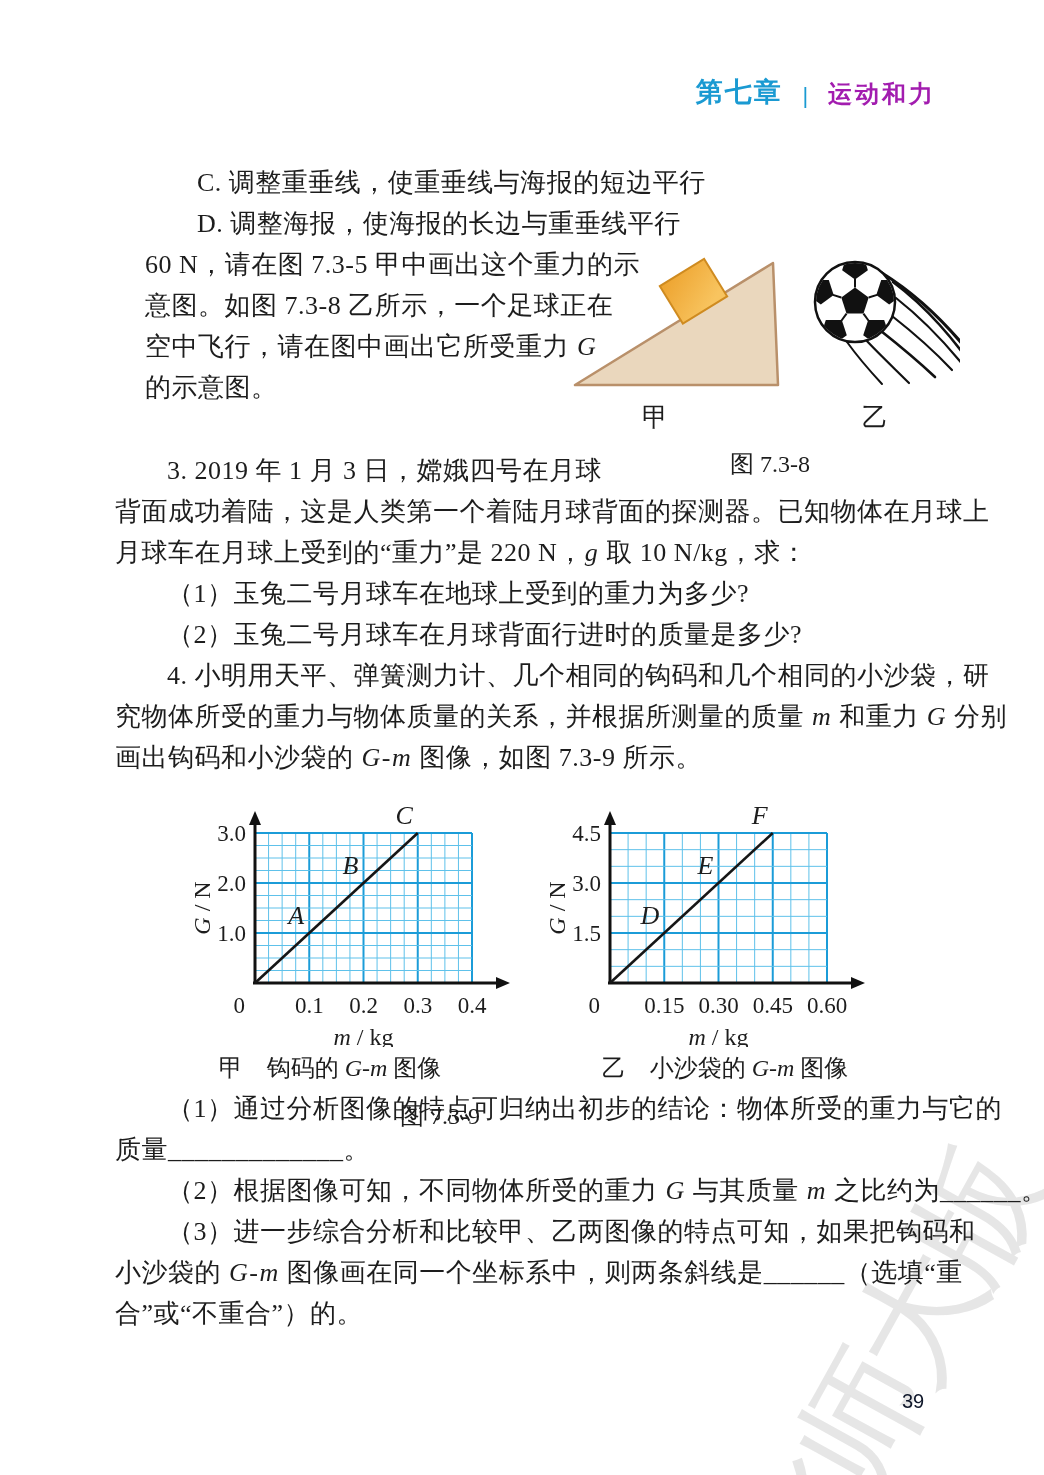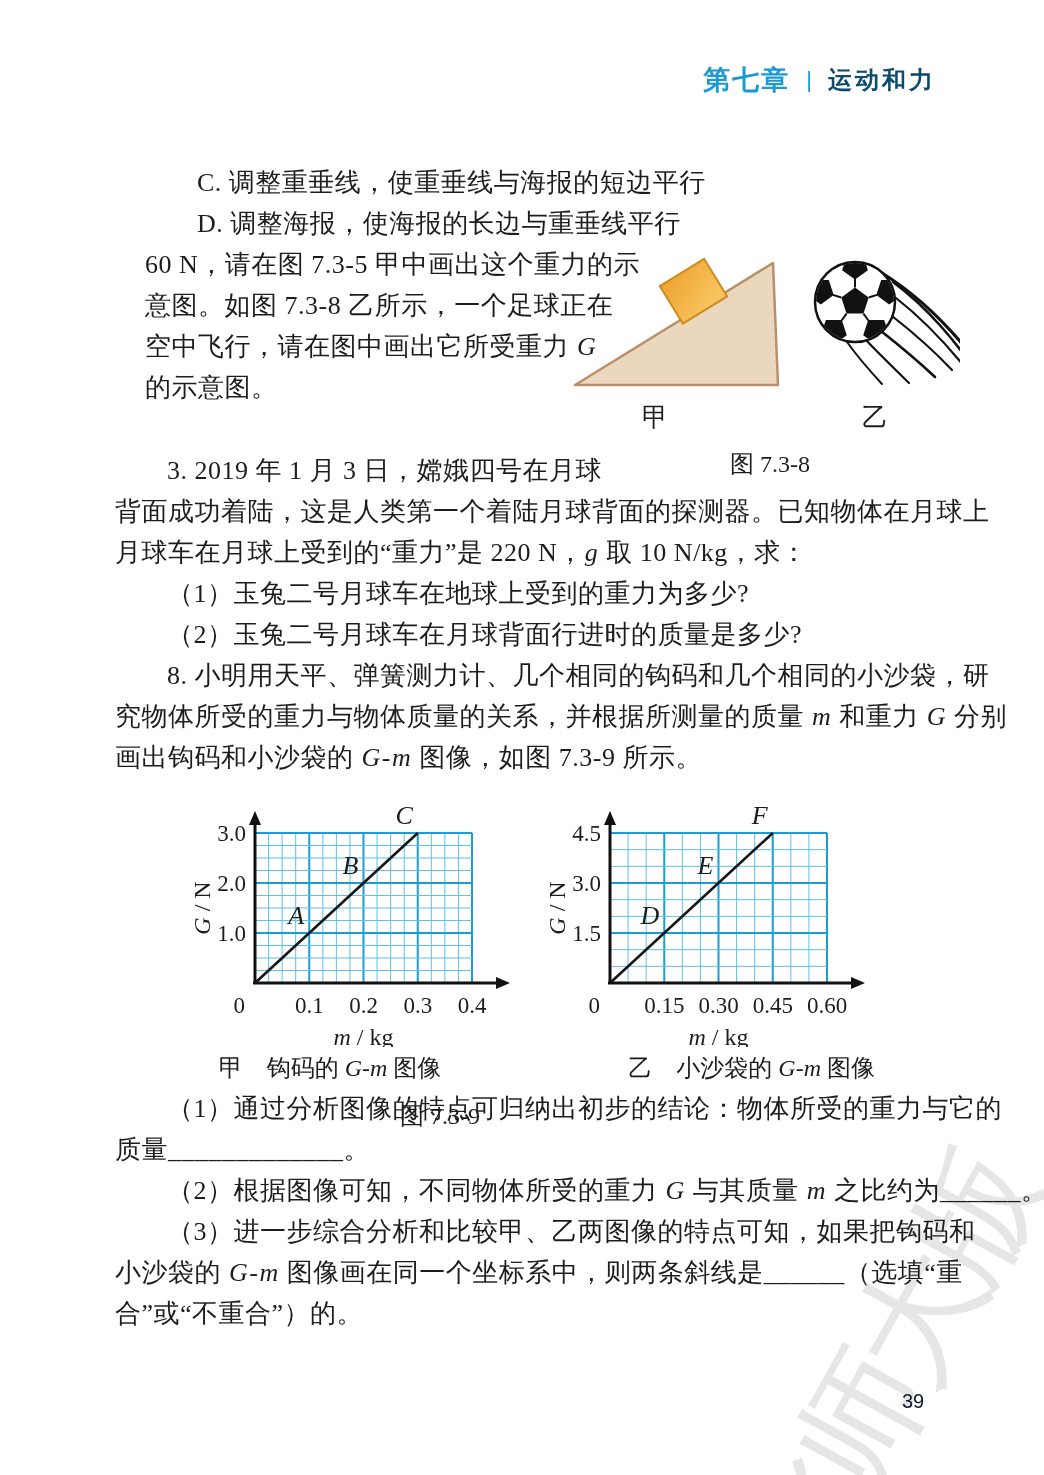--- a/index.html
+++ b/index.html
@@ -3,27 +3,27 @@
 <meta charset="utf-8">
 <style>
   html,body{margin:0;padding:0;background:#888;}
   .page{
     position:relative; width:1044px; height:1475px; margin:0 auto;
     background:#ffffff; overflow:hidden;
     font-family:"Liberation Serif","DejaVu Serif",serif; color:#1d1d1d;
   }
   
   .page-header{
-    position:absolute; top:62px; right:108px;
-    display:flex; align-items:center;
-    font-family:Liberation Sans, sans-serif;
+    position:absolute; top:74px; right:108px;
+    display:flex; align-items:flex-end;
+    font-family:Liberation Mono, monospace;
   }
   .chapter-label{ color:#1a9ad2; font-size:27px; font-weight:bold; letter-spacing:2px;}
   .header-divider{ color:#1a9ad2; font-size:22px; margin:0 16px; font-weight:300;}
-  .chapter-title{ color:#0c4a6e; font-size:24px; font-weight:600; letter-spacing:3px;}
+  .chapter-title{ color:#a21caf; font-size:24px; font-weight:600; letter-spacing:3px;}
   
   .tblock{ position:absolute; left:115px; width:830px; z-index:2;}
   #block1{ top:162px;margin-left:30px; }
   #block2{ top:450px; }
   #block3{ top:1088px; }
   .tl{ height:41px; line-height:41px; font-size:26px; white-space:nowrap; letter-spacing:0.5px;}
   .tl.indent{ padding-left:52px; }
   .tl i{ font-family:"Liberation Serif","DejaVu Serif",serif; padding:0 1px;}
   
   .fig838{ position:absolute; left:560px; top:240px; width:400px; height:250px; z-index:2;}
@@ -31,21 +31,21 @@
   .fig838 .panel-label.jia{ left:82px; }
   .fig838 .panel-label.yi{ left:302px; }
   .fig838 figcaption{ position:absolute; top:208px; left:10px; width:100%; text-align:center; font-size:24px;}
   
   .chart{ position:absolute; top:807px; z-index:2;}
   #chart-left{ left:193px; }
   #chart-right{ left:548px; }
   svg text{ font-family:"Liberation Serif","DejaVu Serif",serif; fill:#1d1d1d; }
   .chart-caption{ position:absolute; top:1052px; width:300px; text-align:center; font-size:24px; z-index:2;}
   #caption-left{ left:180px; }
-  #caption-right{ left:575px;text-align:right; }
+  #caption-right{ left:575px; }
   .fig739-caption{ position:absolute; top:1100px; left:0; width:880px; text-align:center; font-size:24px; z-index:2;}
   
   .page-number{
     position:absolute; left:902px; top:1390px; font-size:20px; color:#0f172a;
     font-family:"Liberation Sans","DejaVu Sans",sans-serif; z-index:2;
   }
   
   .watermark{
     position:absolute; left:718px; top:1548px;
     transform:rotate(-61deg); transform-origin:0 0;
@@ -125,21 +125,21 @@
     <span class="panel-label yi">乙</span>
     <figcaption>图 7.3-8</figcaption>
   </figure>
 
   <div class="tblock" id="block2">
     <div class="tl indent">3. 2019 年 1 月 3 日，嫦娥四号在月球</div>
     <div class="tl">背面成功着陆，这是人类第一个着陆月球背面的探测器。已知物体在月球上</div>
     <div class="tl">月球车在月球上受到的“重力”是 220 N，<i>g</i> 取 10 N/kg，求：</div>
     <div class="tl indent">（1）玉兔二号月球车在地球上受到的重力为多少?</div>
     <div class="tl indent">（2）玉兔二号月球车在月球背面行进时的质量是多少?</div>
-    <div class="tl indent">8. 小明用天平、弹簧测力计、几个相同的钩码和几个相同的小沙袋，研</div>
+    <div class="tl indent">4. 小明用天平、弹簧测力计、几个相同的钩码和几个相同的小沙袋，研</div>
     <div class="tl">究物体所受的重力与物体质量的关系，并根据所测量的质量 <i>m</i> 和重力 <i>G</i> 分别</div>
     <div class="tl">画出钩码和小沙袋的 <i>G</i>-<i>m</i> 图像，如图 7.3-9 所示。</div>
   </div>
 
   <div class="chart" id="chart-left">
     <svg width="320" height="240">
         <line x1="75.5625" y1="26" x2="75.5625" y2="176" stroke="#5ec1ea" stroke-width="1"></line>
         <line x1="89.125" y1="26" x2="89.125" y2="176" stroke="#5ec1ea" stroke-width="1"></line>
         <line x1="102.6875" y1="26" x2="102.6875" y2="176" stroke="#5ec1ea" stroke-width="1"></line>
         <line x1="116.25" y1="26" x2="116.25" y2="176" stroke="#1b9cd8" stroke-width="2"></line>

